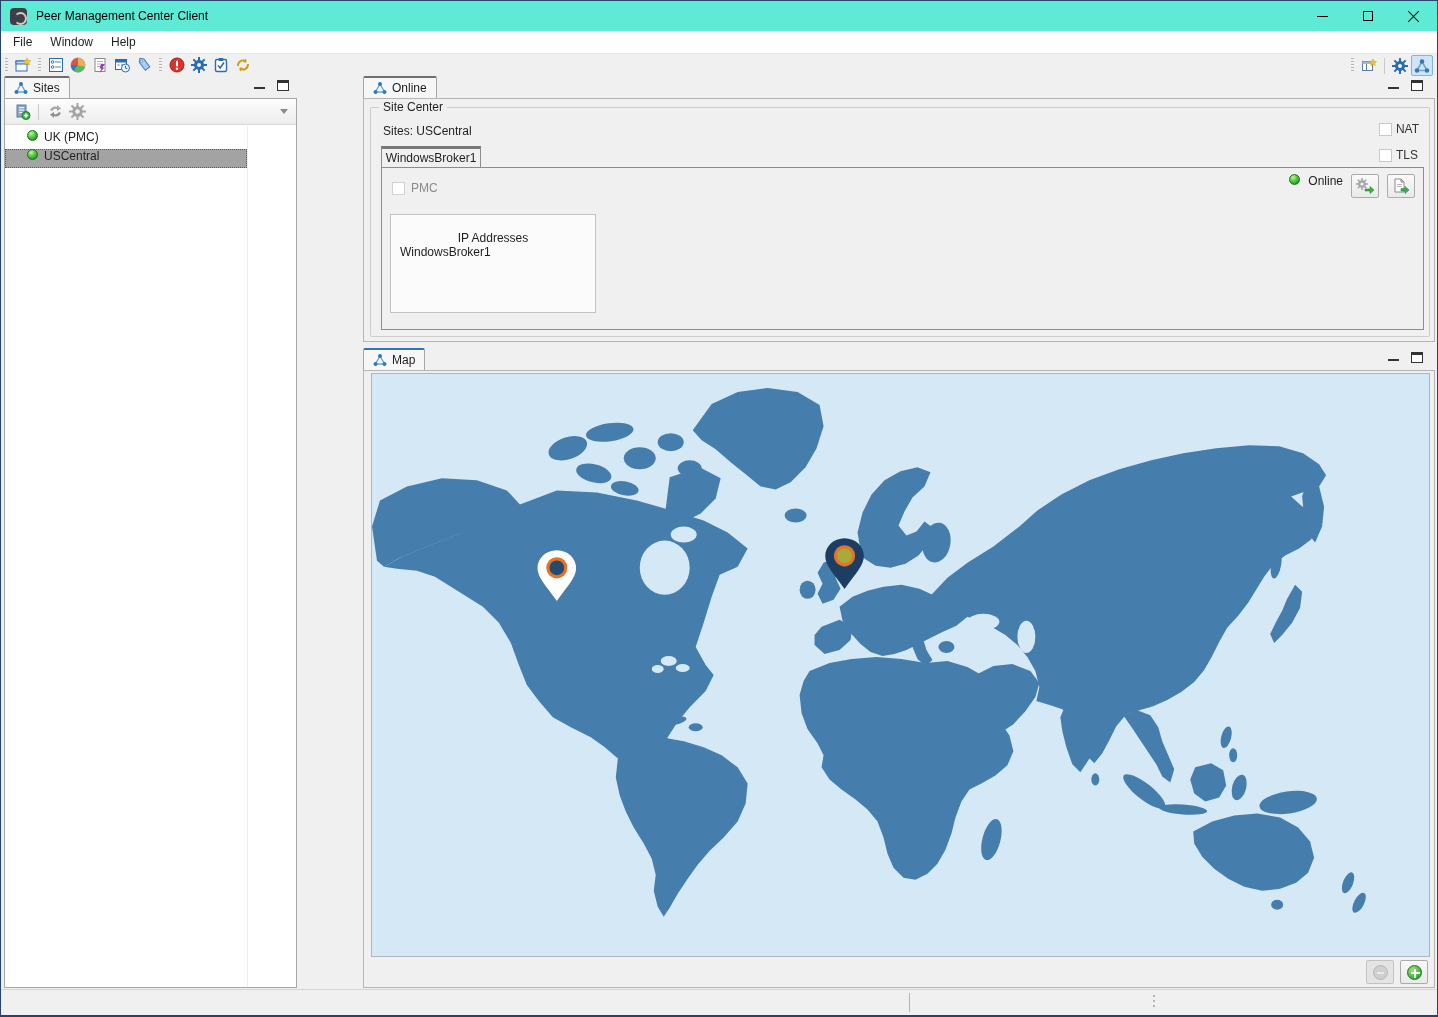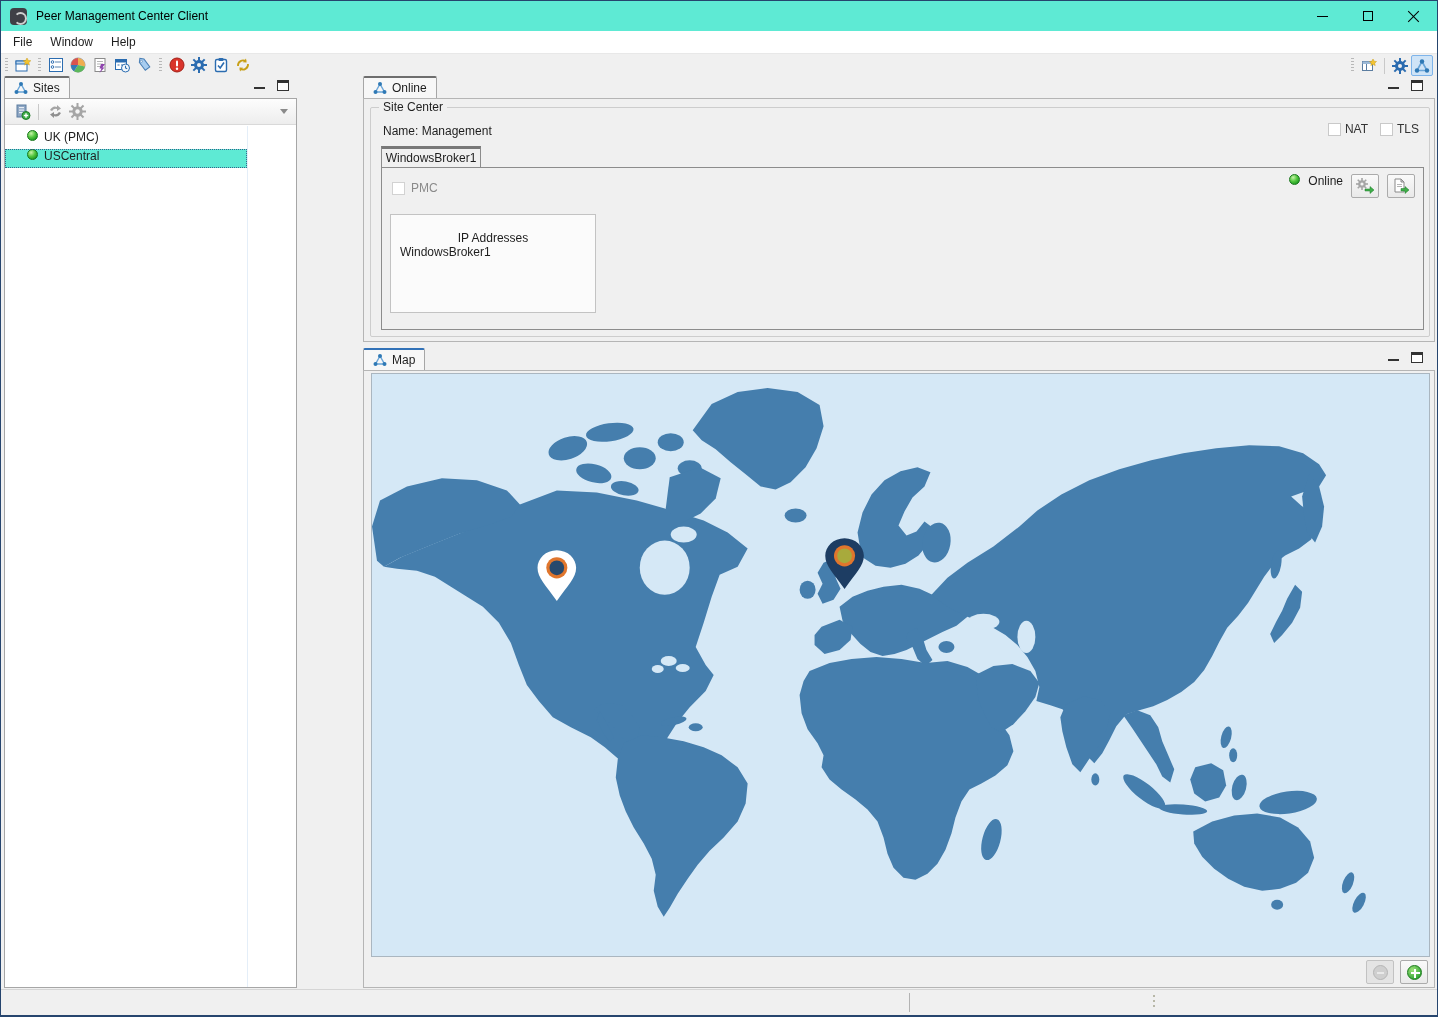--- a/index.html
+++ b/index.html
@@ -53,33 +53,33 @@
   .sites-body { position:absolute; left:0; right:0; top:22px; bottom:0;
     border:1px solid #a6a6a6; background:#fff; }
   .sites-toolbar { height:26px; background:linear-gradient(#fdfdfd,#ededed);
     border-bottom:1px solid #d9d9d9; display:flex; align-items:center; position:relative; }
   .sites-toolbar .sep { width:1px; height:16px; background:#c9c9c9; margin:0 5px; }
   .view-menu-chevron { position:absolute; right:8px; top:10px; width:0; height:0;
     border-left:4px solid transparent; border-right:4px solid transparent; border-top:5px solid #8a8a8a; }
   .sites-list { position:absolute; left:0; right:0; top:27px; bottom:0; background:#fff; overflow:hidden; }
   .col-divider { position:absolute; left:242px; top:0; bottom:0; width:1px; background:#e4eef8; }
   .site-row { display:flex; align-items:flex-start; gap:6px; height:19px; padding-left:22px; width:242px; }
-  .site-row.selected { background:#5eead4; outline:1px dotted #36648b; outline-offset:-1px; }
+  .site-row.selected { background:#a3a3a3; outline:1px dotted #36648b; outline-offset:-1px; }
   .sphere { width:11px; height:11px; border-radius:50%; flex:0 0 auto;
     background:radial-gradient(circle at 35% 28%, #c7f2a9, #52c63e 45%, #1f9a22 80%);
     border:1px solid #17761a; }
   
   .details-panel { position:absolute; left:362px; top:75px; width:1072px; height:266px; }
   .details-body { position:absolute; left:0; right:0; top:22px; bottom:0;
     border:1px solid #b5b5b5; background:#f0f0f0; }
   .group-box { position:absolute; left:6px; right:4px; top:8px; bottom:4px;
     border:1px solid #cdcdcd; border-radius:2px; }
   .group-label { position:absolute; top:-8px; left:8px; background:#f0f0f0; padding:0 4px; color:#1e1e1e; }
   .name-text { position:absolute; left:12px; top:16px; }
-  .natls { position:absolute; right:10px; top:14px; display:flex; gap:12px; align-items:flex-start; }
+  .natls { position:absolute; right:10px; top:14px; display:flex; gap:12px; align-items:flex-start;flex-direction:column; }
   .chk { width:13px; height:13px; background:#fff; border:1px solid #c9c9c9; display:inline-block; }
   .chk-row { display:flex; align-items:center; gap:4px; color:#333; }
   .broker-tab { position:absolute; left:10px; top:38px; width:100px; height:21px;
     background:#f0f0f0; border:1px solid #8c8c8c; border-bottom:none; border-top:3px solid #787878;
     display:flex; align-items:center; justify-content:center; z-index:2; }
   .broker-content { position:absolute; left:10px; right:5px; top:59px; bottom:6px;
     border:1px solid #8c8c8c; background:#f0f0f0; }
   .pmc-row { position:absolute; left:10px; top:13px; display:flex; gap:6px; align-items:center; color:#8a8a8a; }
   .online-row { position:absolute; right:8px; top:6px; display:flex; align-items:flex-start; gap:8px; }
   .mini-btn { width:28px; height:24px; border:1px solid #ababab; border-radius:2px;
@@ -335,21 +335,21 @@
       </svg>
       <span>Online</span>
     </div>
     <div class="panel-minmax" style="right:12px;">
       <div class="pm-min" style="border:none;border-bottom:2px solid #333;width:11px;height:5px;"></div>
       <div class="pm-max"></div>
     </div>
     <div class="details-body">
       <div class="group-box">
         <div class="group-label">Site Center</div>
-        <div class="name-text">Name: Management</div>
+        <div class="name-text">Sites: USCentral</div>
         <div class="natls">
           <div class="chk-row">
             <span class="chk"></span>
             <span>NAT</span>
           </div>
           <div class="chk-row">
             <span class="chk"></span>
             <span>TLS</span>
           </div>
         </div>

